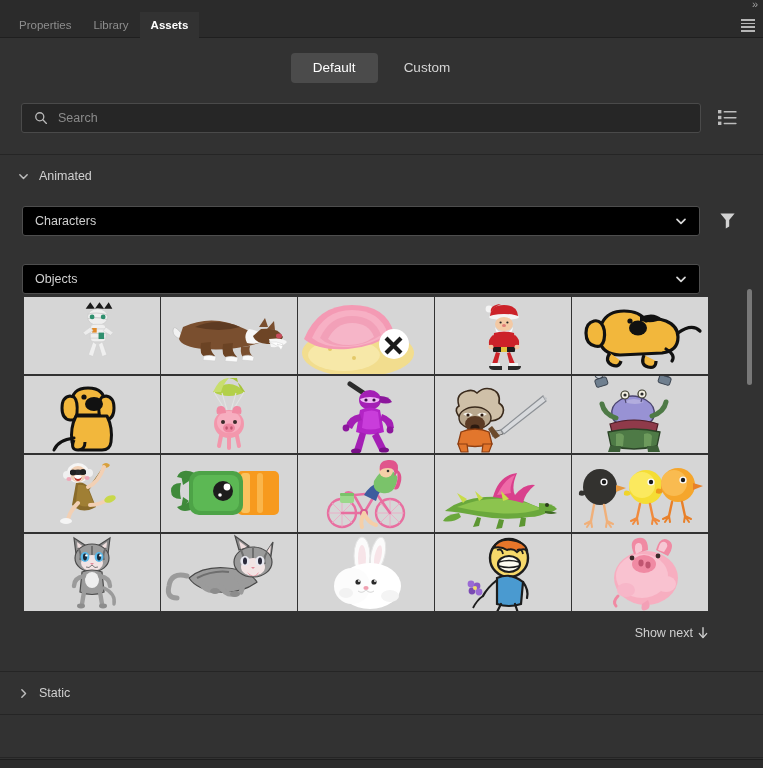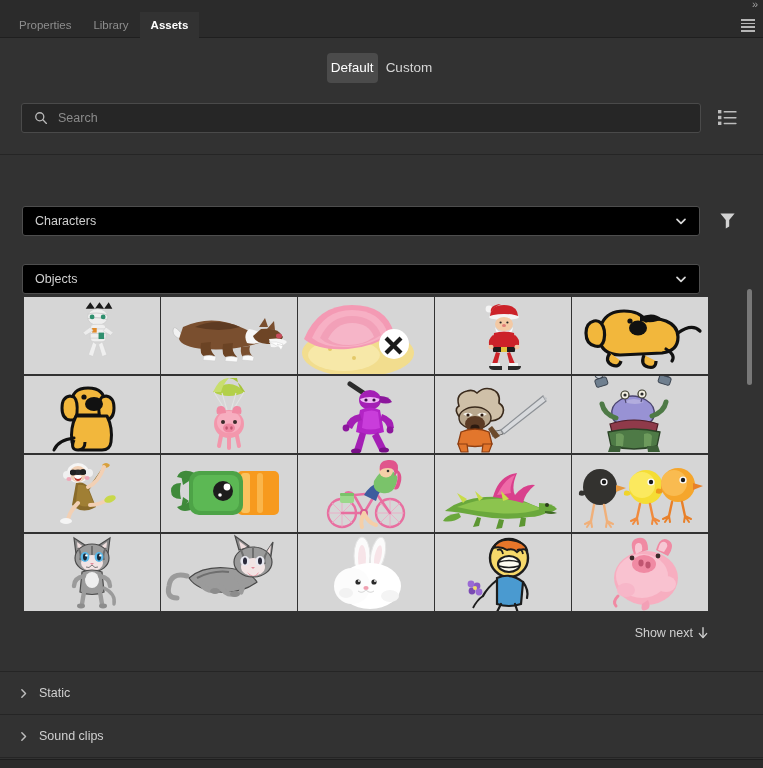--- a/index.html
+++ b/index.html
@@ -93,21 +93,21 @@
     left: 0; top: 38px;
     width: 763px; height: 60px;
     display: flex;
     align-items: center;
     justify-content: center;
     gap: 4px;
   }
   .seg-btn {
     font-size: 13.5px;
     color: #d5d5d5;
-    padding: 8px 4px;
+    padding: 8px 22px;
     border-radius: 4px;
     cursor: pointer;
     background: transparent;
     border: none;
     font-family: inherit;
     line-height: 1;
   }
   .seg-btn.active {
     background: #4b4b4b;
     color: #ffffff;
@@ -321,20 +321,26 @@
       <rect x="5.6" y="2.1" width="13" height="1.5" rx="0.7" fill="#bdbdbd"></rect>
       <rect x="0" y="6.8" width="3.4" height="3.4" fill="#bdbdbd"></rect>
       <rect x="5.6" y="7.9" width="13" height="1.5" rx="0.7" fill="#bdbdbd"></rect>
       <rect x="0" y="12.6" width="3.4" height="3.4" fill="#bdbdbd"></rect>
       <rect x="5.6" y="13.7" width="13" height="1.5" rx="0.7" fill="#bdbdbd"></rect>
     </svg>
   </div>
 
   <div class="section-divider" style="top:154px;"></div>
 
+  <div class="section-header" style="top:155px;">
+    <svg class="sec-arrow" viewBox="0 0 12 12">
+      <polyline points="2,4.2 6,8.2 10,4.2" fill="none" stroke="currentColor" stroke-width="1.6" stroke-linecap="round" stroke-linejoin="round"></polyline>
+    </svg>
+    <span class="sec-title">Animated</span>
+  </div>
 
   <div class="dd" style="top:206px;">
     <span class="dd-label">Characters</span>
     <svg class="dd-caret" viewBox="0 0 12 12">
       <polyline points="2,4.4 6,8.4 10,4.4" fill="none" stroke="currentColor" stroke-width="1.7" stroke-linecap="round" stroke-linejoin="round"></polyline>
     </svg>
   </div>
 
   <div class="dd" style="top:264px;">
     <span class="dd-label">Objects</span>
@@ -852,23 +858,17 @@
 
   <div class="section-divider" style="top:671px;"></div>
   <div class="section-header" style="top:672px;text-align:right;">
     <svg class="sec-arrow" viewBox="0 0 12 12">
       <polyline points="4.2,2 8.2,6 4.2,10" fill="none" stroke="currentColor" stroke-width="1.6" stroke-linecap="round" stroke-linejoin="round"></polyline>
     </svg>
     <span class="sec-title">Static</span>
   </div>
 
   <div class="section-divider" style="top:714px;"></div>
-  <div class="section-header" style="top:715px;">
-    <svg class="sec-arrow" viewBox="0 0 12 12">
-      <polyline points="4.2,2 8.2,6 4.2,10" fill="none" stroke="currentColor" stroke-width="1.6" stroke-linecap="round" stroke-linejoin="round"></polyline>
-    </svg>
-    <span class="sec-title">Sound clips</span>
-  </div>
 
   <div class="section-divider" style="top:757px;"></div>
   <div class="bottom-edge"></div>
 
 </div>
 
 </body></html>

